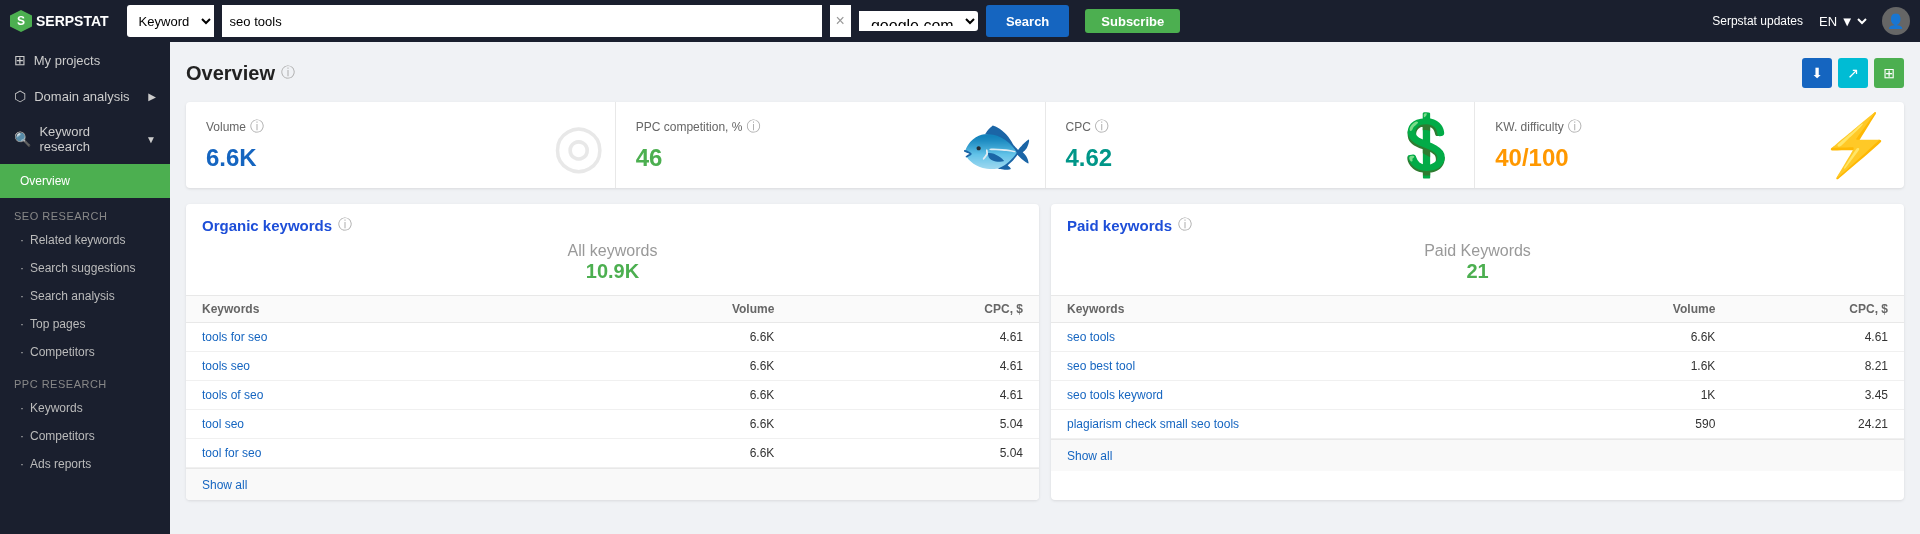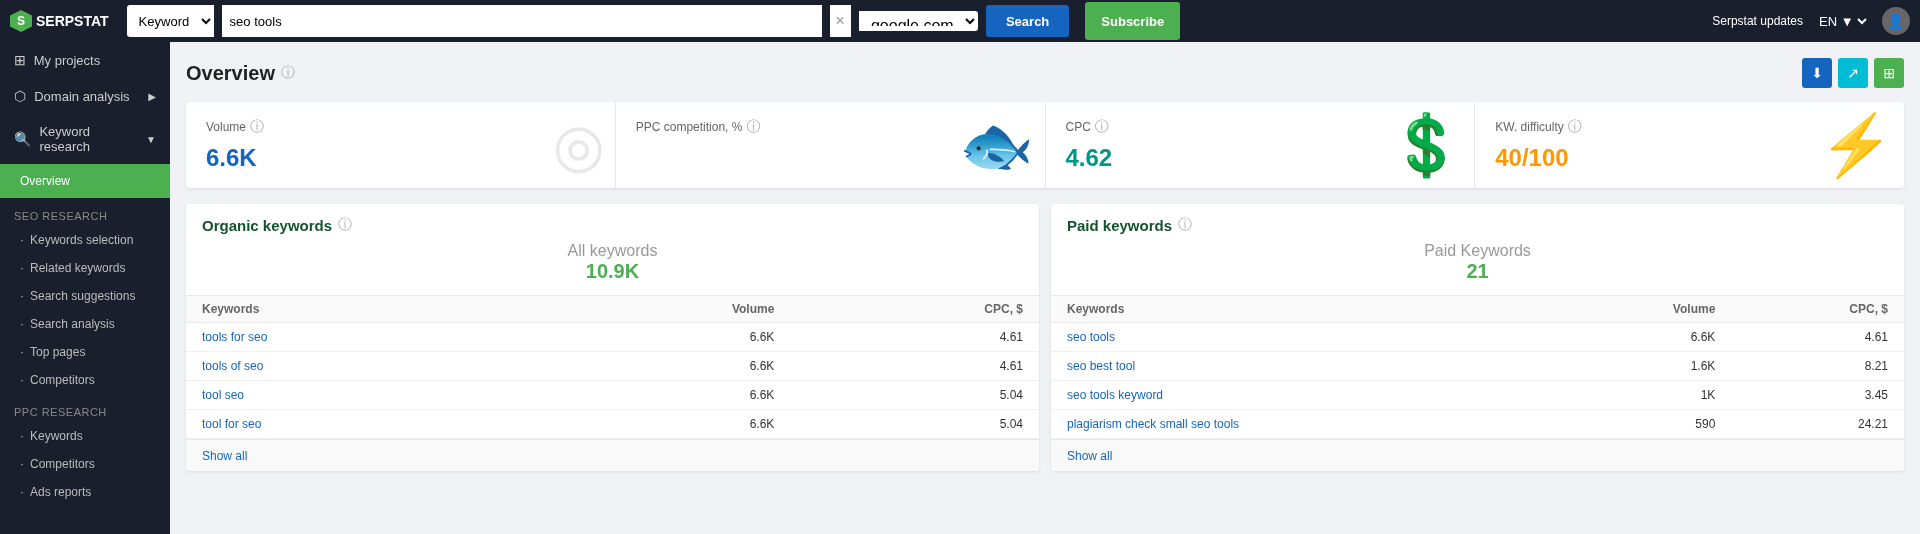--- a/index.html
+++ b/index.html
@@ -83,21 +83,21 @@
       font-size: 13px;
       cursor: pointer;
       font-weight: bold;
     }
     .subscribe-btn {
       background: #4caf50;
       color: white;
       border: none;
       border-radius: 3px;
       padding: 0 16px;
-      height: 38px;
+      height: 24px;
       font-size: 13px;
       cursor: pointer;
       font-weight: bold;
       margin-left: 8px;
     }
     .topbar-right {
       margin-left: auto;
       display: flex;
       align-items: center;
       gap: 12px;
@@ -270,21 +270,21 @@
 
     .section-header {
       padding: 12px 16px 0;
       display: flex;
       align-items: center;
       gap: 6px;
     }
     .section-title {
       font-size: 15px;
       font-weight: bold;
-      color: #14532d;
+      color: #1d4ed8;
     }
 
     .section-sub {
       display: flex;
       flex-direction: column;
       align-items: center;
       padding: 8px 16px 12px;
       border-bottom: 1px solid #e8e8e8;
     }
     .section-sub-label {
@@ -383,23 +383,20 @@
       <span class="sidebar-item-arrow">▼</span>
     </div>
 
     <div class="sidebar-item active" style="padding-left:20px; font-size:12px;">
       <span>Overview</span>
     </div>
 
     <div class="sidebar-section">SEO research</div>
 
     <div class="sidebar-sub-item">
-      <span>Keywords selection</span>
-    </div>
-    <div class="sidebar-sub-item">
       <span>Related keywords</span>
     </div>
     <div class="sidebar-sub-item">
       <span>Search suggestions</span>
     </div>
     <div class="sidebar-sub-item">
       <span>Search analysis</span>
     </div>
     <div class="sidebar-sub-item">
       <span>Top pages</span>
@@ -440,20 +437,21 @@
           <span class="info-icon">ⓘ</span>
         </div>
         <div class="metric-value blue">6.6K</div>
         <div class="metric-bg-icon">◎</div>
       </div>
       <div class="metric-card">
         <div class="metric-label">
           <span>PPC competition, %</span>
           <span class="info-icon">ⓘ</span>
         </div>
+        <div class="metric-value green">46</div>
         <div class="metric-bg-icon">🐟</div>
       </div>
       <div class="metric-card">
         <div class="metric-label">
           <span>CPC</span>
           <span class="info-icon">ⓘ</span>
         </div>
         <div class="metric-value teal">4.62</div>
         <div class="metric-bg-icon">💲</div>
       </div>
@@ -486,20 +484,25 @@
               <th>CPC, $</th>
             </tr>
           </thead>
           <tbody id="organic-tbody">
               <tr>
       <td><a class="kw-link">tools for seo</a></td>
       <td>6.6K</td>
       <td>4.61</td>
     </tr>
               <tr>
+      <td><a class="kw-link">tools seo</a></td>
+      <td>6.6K</td>
+      <td>4.61</td>
+    </tr>
+              <tr>
       <td><a class="kw-link">tools of seo</a></td>
       <td>6.6K</td>
       <td>4.61</td>
     </tr>
               <tr>
       <td><a class="kw-link">tool seo</a></td>
       <td>6.6K</td>
       <td>5.04</td>
     </tr>
               <tr>

